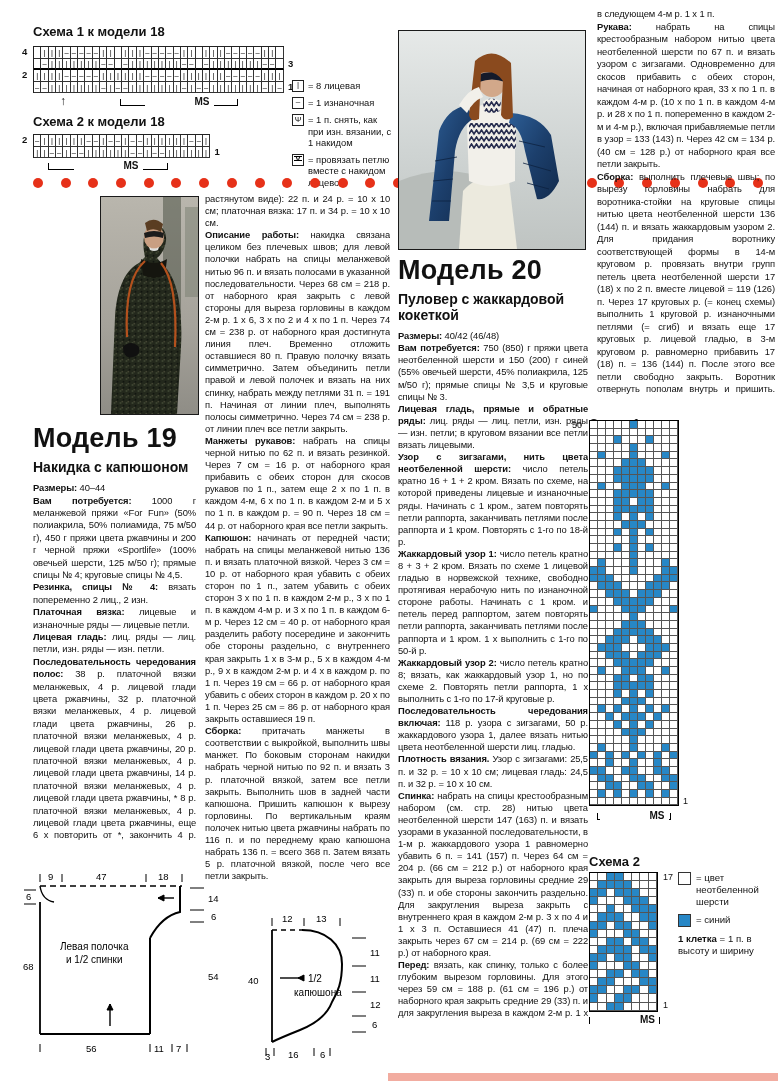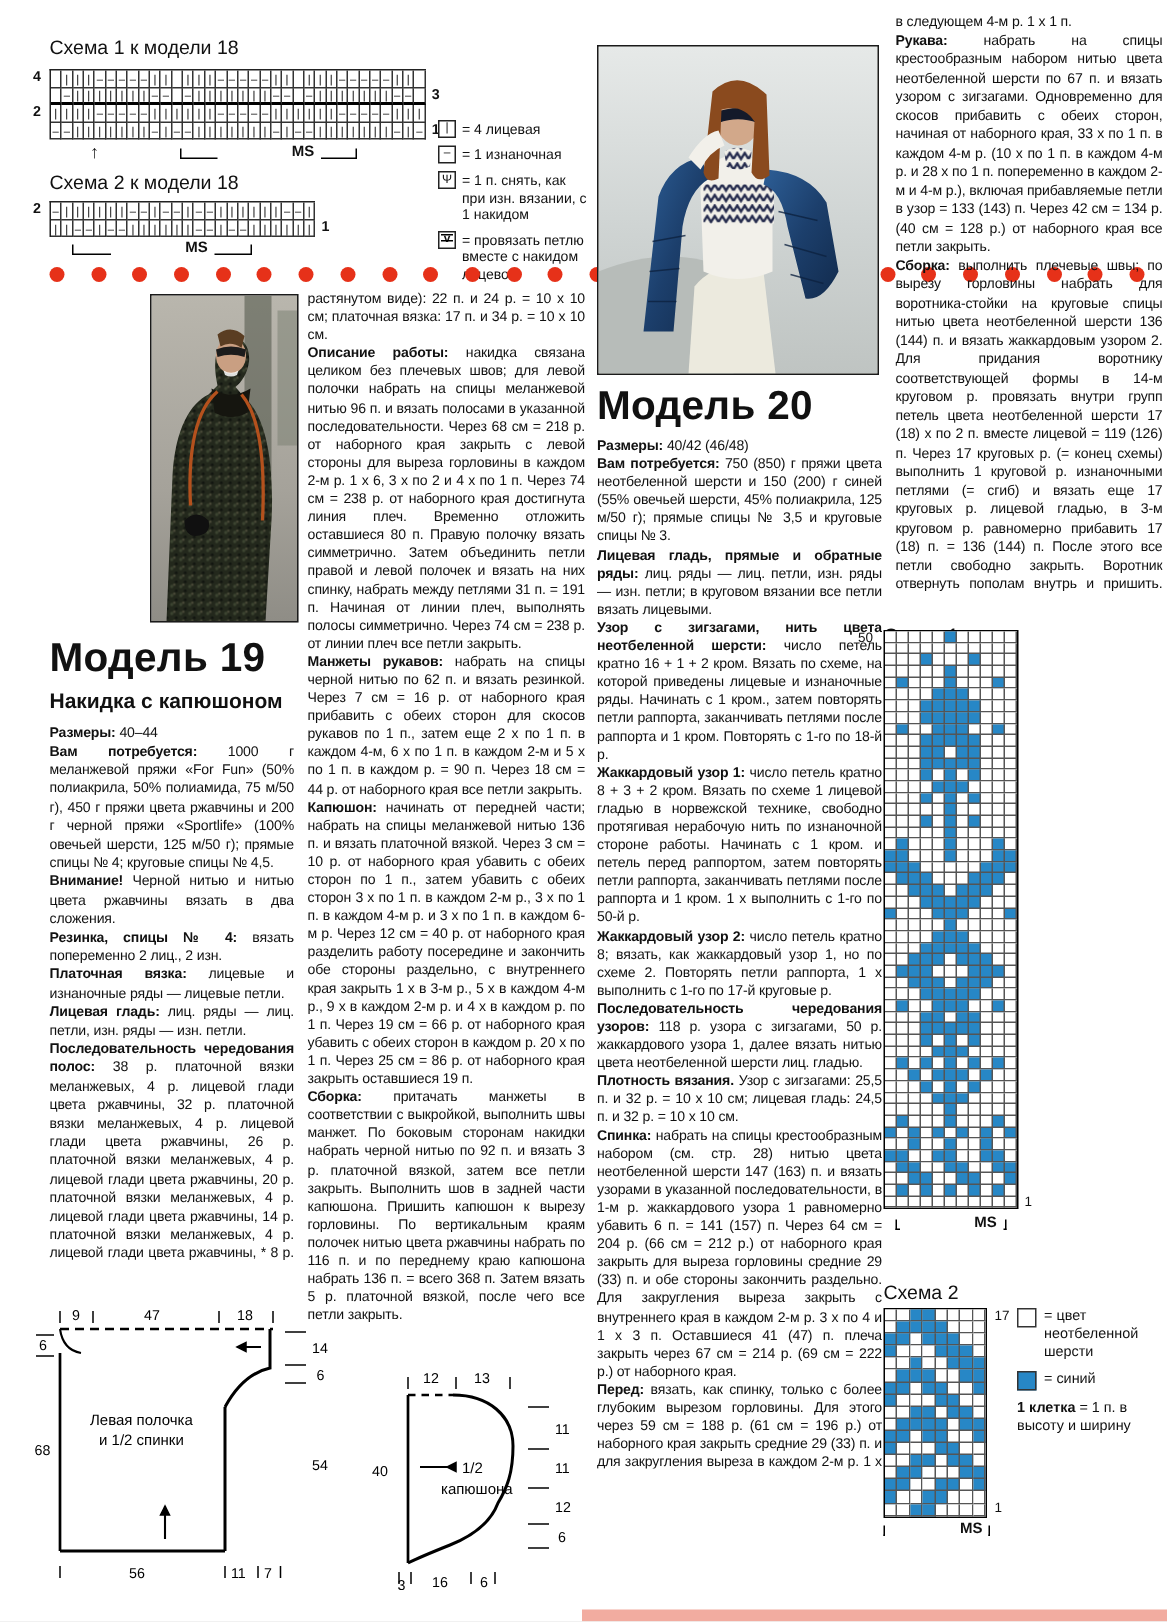--- a/index.html
+++ b/index.html
@@ -2,21 +2,21 @@
 <html style="--blue: #2787c6; --pink: #f2aca0;"><head>
 <meta charset="utf-8">
 <style>
   html,body{margin:0;padding:0;background:#e8e8e6;}
   #page{position:relative;width:778px;height:1081px;background:#ffffff;overflow:hidden;
         font-family:"Liberation Sans",sans-serif;color:#111;}
   .abs{position:absolute;}
   
   .h1{font-size:27px;font-weight:bold;margin:0 0 5px 0;letter-spacing:.2px;}
   .h2{font-size:14px;font-weight:bold;margin:0 0 7px 0;line-height:1.15;}
-  .schemah{font-size:13px;font-weight:normal;text-align:right;}
+  .schemah{font-size:13px;font-weight:bold;text-align:right;}
   
   .col{font-size:9.4px;line-height:12.4px;text-align:justify;letter-spacing:-0.1px;overflow:hidden;}
   .col p.para{margin:0;}
   .col b{font-weight:bold;}
   
   .symchart{display:inline-block;border:1px solid #222;border-right:none;border-bottom:none;background:#fff;}
   .symrow{display:flex;}
   .scell{width:7.35px;height:11.5px;box-sizing:border-box;border-right:1px solid #333;border-bottom:1px solid #333;
          position:relative;display:flex;align-items:flex-end;justify-content:center;font-size:7.5px;line-height:1;color:#000;}
   .thickrow .scell{border-bottom:2.4px solid #000;}
@@ -278,21 +278,21 @@
   </div>
   <div class="abs ms-wrap" style="left:48px;top:160px;width:120px;">
     <span class="ms-seg l"></span>
     <span class="ms-lab">MS</span>
     <span class="ms-seg r"></span>
   </div>
 
   <div class="abs" style="left:292px;top:80px;width:102px;">
     <div class="leg-item">
       <span class="legbox sk"></span>
-      <span>= 4 лицевая</span>
+      <span>= 8 лицевая</span>
     </div>
     <div class="leg-item">
       <span class="legbox sp"></span>
       <span>= 1 изнаночная</span>
     </div>
     <div class="leg-item">
       <span class="legbox ss"></span>
       <span>= 1 п. снять, как при изн. вязании, с 1 накидом</span>
     </div>
     <div class="leg-item">
@@ -401,46 +401,46 @@
       <path d="M60,74 Q70,58 80,56 L84,66 Q74,70 68,82 Z" fill="#f2f0ea"></path>
     </svg>
   </div>
 
   <div class="abs" style="left:33px;top:423px;width:163px;height:446px;">
     <div class="h1">Модель 19</div>
     <div class="h2">Накидка с капюшоном</div>
     <div class="col" style="height:360px;">
         <p class="para"><b>Размеры: </b>40–44</p>
         <p class="para"><b>Вам потребуется: </b>1000 г меланжевой пряжи «For Fun» (50% полиакрила, 50% полиамида, 75 м/50 г), 450 г пряжи цвета ржавчины и 200 г черной пряжи «Sportlife» (100% овечьей шерсти, 125 м/50 г); прямые спицы № 4; круговые спицы № 4,5.</p>
-        <p class="para"><b>Внимание! </b>Черной нитью и нитью цвета ржавчины вязать в два сложения.</p>
         <p class="para"><b>Резинка, спицы № 4: </b>вязать попеременно 2 лиц., 2 изн.</p>
         <p class="para"><b>Платочная вязка: </b>лицевые и изнаночные ряды — лицевые петли.</p>
         <p class="para"><b>Лицевая гладь: </b>лиц. ряды — лиц. петли, изн. ряды — изн. петли.</p>
         <p class="para"><b>Последовательность чередования полос: </b>38 р. платочной вязки меланжевых, 4 р. лицевой глади цвета ржавчины, 32 р. платочной вязки меланжевых, 4 р. лицевой глади цвета ржавчины, 26 р. платочной вязки меланжевых, 4 р. лицевой глади цвета ржавчины, 20 р. платочной вязки меланжевых, 4 р. лицевой глади цвета ржавчины, 14 р. платочной вязки меланжевых, 4 р. лицевой глади цвета ржавчины, * 8 р. платочной вязки меланжевых, 4 р. лицевой глади цвета ржавчины, еще 6 х повторить от *, закончить 4 р. платочной вязки меланжевой нитью = 238 р.</p>
       </div>
   </div>
 
   <div class="abs col" style="left:205px;top:193px;width:185px;height:714px;line-height:12.1px;">
       <p class="para">растянутом виде): 22 п. и 24 р. = 10 х 10 см; платочная вязка: 17 п. и 34 р. = 10 х 10 см.</p>
       <p class="para"><b>Описание работы: </b>накидка связана целиком без плечевых швов; для левой полочки набрать на спицы меланжевой нитью 96 п. и вязать полосами в указанной последовательности. Через 68 см = 218 р. от наборного края закрыть с левой стороны для выреза горловины в каждом 2-м р. 1 х 6, 3 х по 2 и 4 х по 1 п. Через 74 см = 238 р. от наборного края достигнута линия плеч. Временно отложить оставшиеся 80 п. Правую полочку вязать симметрично. Затем объединить петли правой и левой полочек и вязать на них спинку, набрать между петлями 31 п. = 191 п. Начиная от линии плеч, выполнять полосы симметрично. Через 74 см = 238 р. от линии плеч все петли закрыть.</p>
       <p class="para"><b>Манжеты рукавов: </b>набрать на спицы черной нитью по 62 п. и вязать резинкой. Через 7 см = 16 р. от наборного края прибавить с обеих сторон для скосов рукавов по 1 п., затем еще 2 х по 1 п. в каждом 4-м, 6 х по 1 п. в каждом 2-м и 5 х по 1 п. в каждом р. = 90 п. Через 18 см = 44 р. от наборного края все петли закрыть.</p>
       <p class="para"><b>Капюшон: </b>начинать от передней части; набрать на спицы меланжевой нитью 136 п. и вязать платочной вязкой. Через 3 см = 10 р. от наборного края убавить с обеих сторон по 1 п., затем убавить с обеих сторон 3 х по 1 п. в каждом 2-м р., 3 х по 1 п. в каждом 4-м р. и 3 х по 1 п. в каждом 6-м р. Через 12 см = 40 р. от наборного края разделить работу посередине и закончить обе стороны раздельно, с внутреннего края закрыть 1 х в 3-м р., 5 х в каждом 4-м р., 9 х в каждом 2-м р. и 4 х в каждом р. по 1 п. Через 19 см = 66 р. от наборного края убавить с обеих сторон в каждом р. 20 х по 1 п. Через 25 см = 86 р. от наборного края закрыть оставшиеся 19 п.</p>
       <p class="para"><b>Сборка: </b>притачать манжеты в соответствии с выкройкой, выполнить швы манжет. По боковым сторонам накидки набрать черной нитью по 92 п. и вязать 3 р. платочной вязкой, затем все петли закрыть. Выполнить шов в задней части капюшона. Пришить капюшон к вырезу горловины. По вертикальным краям полочек нитью цвета ржавчины набрать по 116 п. и по переднему краю капюшона набрать 136 п. = всего 368 п. Затем вязать 5 р. платочной вязкой, после чего все петли закрыть.</p>
     </div>
 
   <div class="abs" style="left:398px;top:255px;width:190px;height:752px;">
     <div class="h1">Модель 20</div>
+    <div class="h2">Пуловер с жаккардовой кокеткой</div>
     <div class="col" style="height:688px;line-height:12.1px;">
         <p class="para"><b>Размеры: </b>40/42 (46/48)</p>
         <p class="para"><b>Вам потребуется: </b>750 (850) г пряжи цвета неотбеленной шерсти и 150 (200) г синей (55% овечьей шерсти, 45% полиакрила, 125 м/50 г); прямые спицы № 3,5 и круговые спицы № 3.</p>
         <p class="para"><b>Лицевая гладь, прямые и обратные ряды: </b>лиц. ряды — лиц. петли, изн. ряды — изн. петли; в круговом вязании все петли вязать лицевыми.</p>
         <p class="para"><b>Узор с зигзагами, нить цвета неотбеленной шерсти: </b>число петель кратно 16 + 1 + 2 кром. Вязать по схеме, на которой приведены лицевые и изнаночные ряды. Начинать с 1 кром., затем повторять петли раппорта, заканчивать петлями после раппорта и 1 кром. Повторять с 1-го по 18-й р.</p>
         <p class="para"><b>Жаккардовый узор 1: </b>число петель кратно 8 + 3 + 2 кром. Вязать по схеме 1 лицевой гладью в норвежской технике, свободно протягивая нерабочую нить по изнаночной стороне работы. Начинать с 1 кром. и петель перед раппортом, затем повторять петли раппорта, заканчивать петлями после раппорта и 1 кром. 1 х выполнить с 1-го по 50-й р.</p>
         <p class="para"><b>Жаккардовый узор 2: </b>число петель кратно 8; вязать, как жаккардовый узор 1, но по схеме 2. Повторять петли раппорта, 1 х выполнить с 1-го по 17-й круговые р.</p>
-        <p class="para"><b>Последовательность чередования узоров: </b>118 р. узора с зигзагами, 50 р. жаккардового узора 1, далее вязать нитью цвета неотбеленной шерсти лиц. гладью.</p>
+        <p class="para"><b>Последовательность чередования включая: </b>118 р. узора с зигзагами, 50 р. жаккардового узора 1, далее вязать нитью цвета неотбеленной шерсти лиц. гладью.</p>
         <p class="para"><b>Плотность вязания. </b>Узор с зигзагами: 25,5 п. и 32 р. = 10 х 10 см; лицевая гладь: 24,5 п. и 32 р. = 10 х 10 см.</p>
         <p class="para"><b>Спинка: </b>набрать на спицы крестообразным набором (см. стр. 28) нитью цвета неотбеленной шерсти 147 (163) п. и вязать узорами в указанной последовательности, в 1-м р. жаккардового узора 1 равномерно убавить 6 п. = 141 (157) п. Через 64 см = 204 р. (66 см = 212 р.) от наборного края закрыть для выреза горловины средние 29 (33) п. и обе стороны закончить раздельно. Для закругления выреза закрыть с внутреннего края в каждом 2-м р. 3 х по 4 и 1 х 3 п. Оставшиеся 41 (47) п. плеча закрыть через 67 см = 214 р. (69 см = 222 р.) от наборного края.</p>
         <p class="para"><b>Перед: </b>вязать, как спинку, только с более глубоким вырезом горловины. Для этого через 59 см = 188 р. (61 см = 196 р.) от наборного края закрыть средние 29 (33) п. и для закругления выреза в каждом 2-м р. 1 х 3, 3 х по 2, 5 х по 1 и</p>
       </div>
   </div>
 
   <div class="abs col" style="left:597px;top:8px;width:178px;height:388px;line-height:12.5px;">
       <p class="para">в следующем 4-м р. 1 х 1 п.</p>
       <p class="para"><b>Рукава: </b>набрать на спицы крестообразным набором нитью цвета неотбеленной шерсти по 67 п. и вязать узором с зигзагами. Одновременно для скосов прибавить с обеих сторон, начиная от наборного края, 33 х по 1 п. в каждом 4-м р. (10 х по 1 п. в каждом 4-м р. и 28 х по 1 п. попеременно в каждом 2-м и 4-м р.), включая прибавляемые петли в узор = 133 (143) п. Через 42 см = 134 р. (40 см = 128 р.) от наборного края все петли закрыть.</p>
       <p class="para"><b>Сборка: </b>выполнить плечевые швы; по вырезу горловины набрать для воротника-стойки на круговые спицы нитью цвета неотбеленной шерсти 136 (144) п. и вязать жаккардовым узором 2. Для придания воротнику соответствующей формы в 14-м круговом р. провязать внутри групп петель цвета неотбеленной шерсти 17 (18) х по 2 п. вместе лицевой = 119 (126) п. Через 17 круговых р. (= конец схемы) выполнить 1 круговой р. изнаночными петлями (= сгиб) и вязать еще 17 круговых р. лицевой гладью, в 3-м круговом р. равномерно прибавить 17 (18) п. = 136 (144) п. После этого все петли свободно закрыть. Воротник отвернуть пополам внутрь и пришить. Втачать рукава, выполнить боковые швы и швы рукавов.</p>

